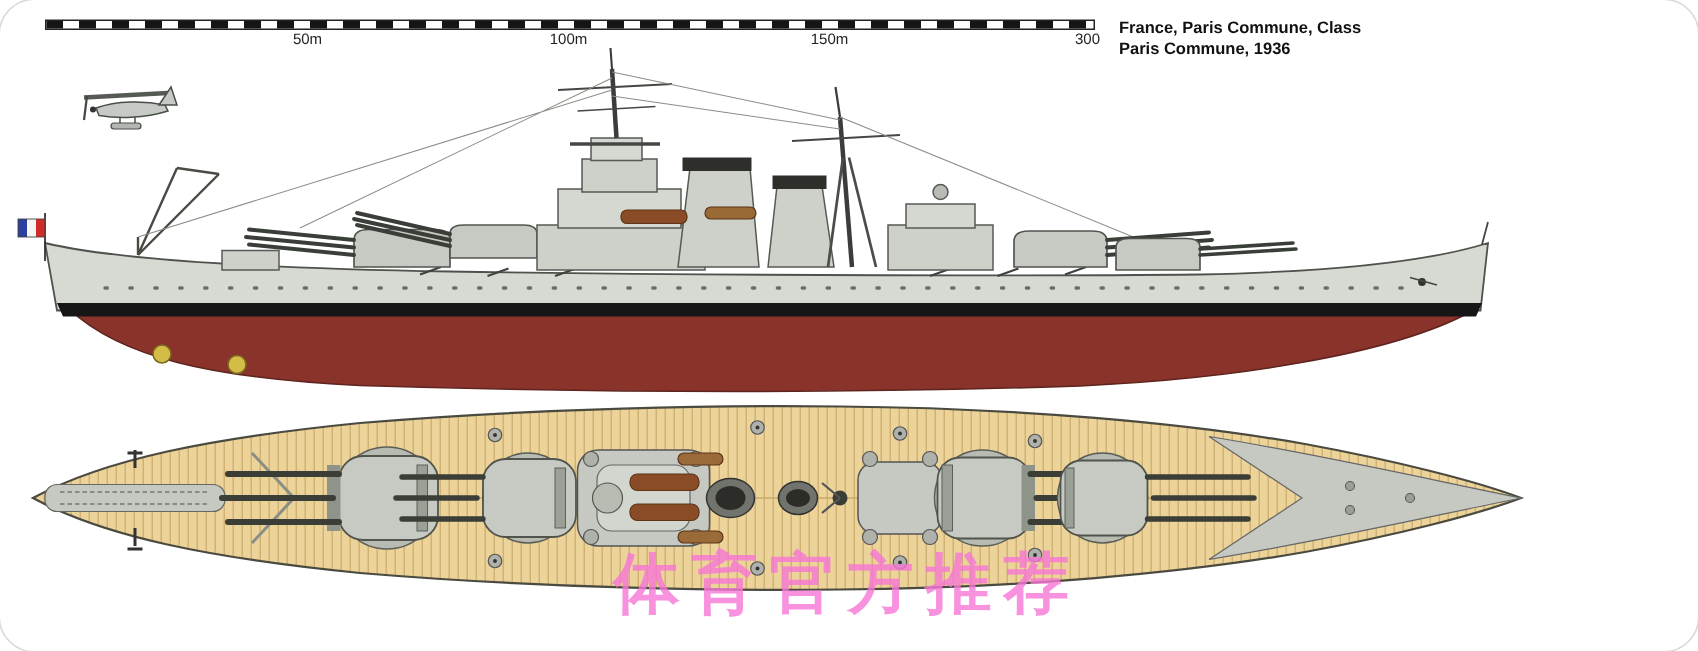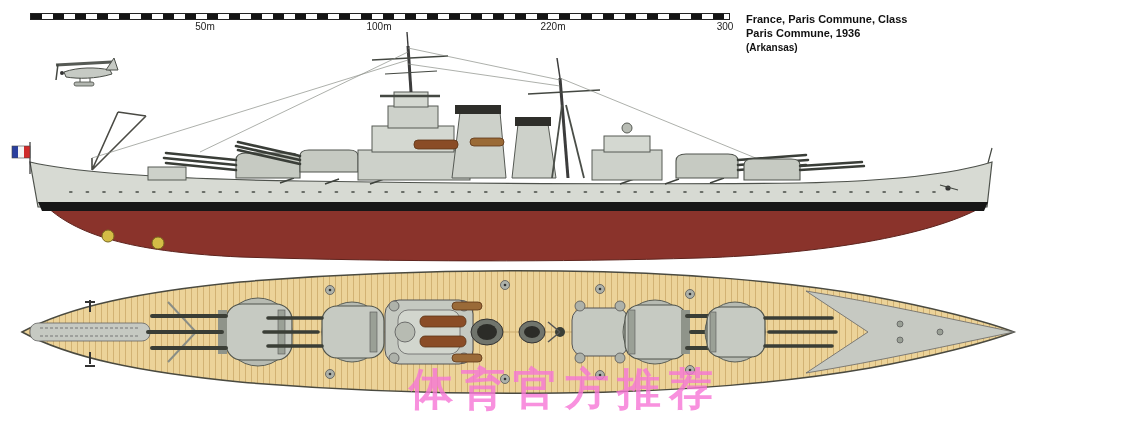--- a/index.html
+++ b/index.html
@@ -1,19 +1,20 @@
 <!DOCTYPE html>
 <html><head>
 <meta charset="utf-8">
 <style>
   html,body{margin:0;padding:0;background:#fff;}
   .stage{
     position:relative;width:1132px;height:434px;background:#ffffff;
     overflow:hidden;font-family:"Liberation Sans",sans-serif;
     outline:1px solid #d9d9d9;
+    border-radius:23px;
   }
   .stage svg{position:absolute;left:0;top:0;}
   .scalebar{position:absolute;left:30px;top:13px;width:700px;height:26px;z-index:5;}
   .scalebar-rule{
     width:698px;height:5px;border:1px solid #222;box-sizing:content-box;
     background:repeating-linear-gradient(90deg,#151515 0 11px,#fdfdfd 11px 22px);
   }
   .scale-label{
     position:absolute;top:8px;transform:translateX(-50%);
     font-size:10px;color:#222;white-space:nowrap;
@@ -26,28 +27,27 @@
 </style>
 </head>
 <body>
 
 <div class="stage">
 
   <div class="scalebar">
     <div class="scalebar-rule"></div>
     <span class="scale-label" style="left:175px">50m</span>
     <span class="scale-label" style="left:349px">100m</span>
-    <span class="scale-label" style="left:523px">220m</span>
+    <span class="scale-label" style="left:523px">150m</span>
     <span class="scale-label" style="left:695px">300</span>
   </div>
 
   <div class="title-block">
     <div class="t1">France, Paris Commune, Class</div>
     <div class="t2">Paris Commune, 1936</div>
-    <div class="t3">(Arkansas)</div>
   </div>
 
   <svg width="1132" height="434" viewBox="0 0 1132 434">
     <defs>
       <pattern id="planks" width="6" height="10" patternUnits="userSpaceOnUse">
         <rect width="6" height="10" fill="#ecd399"></rect>
         <rect x="5" width="1" height="10" fill="#d2b273"></rect>
       </pattern>
     </defs>
 

